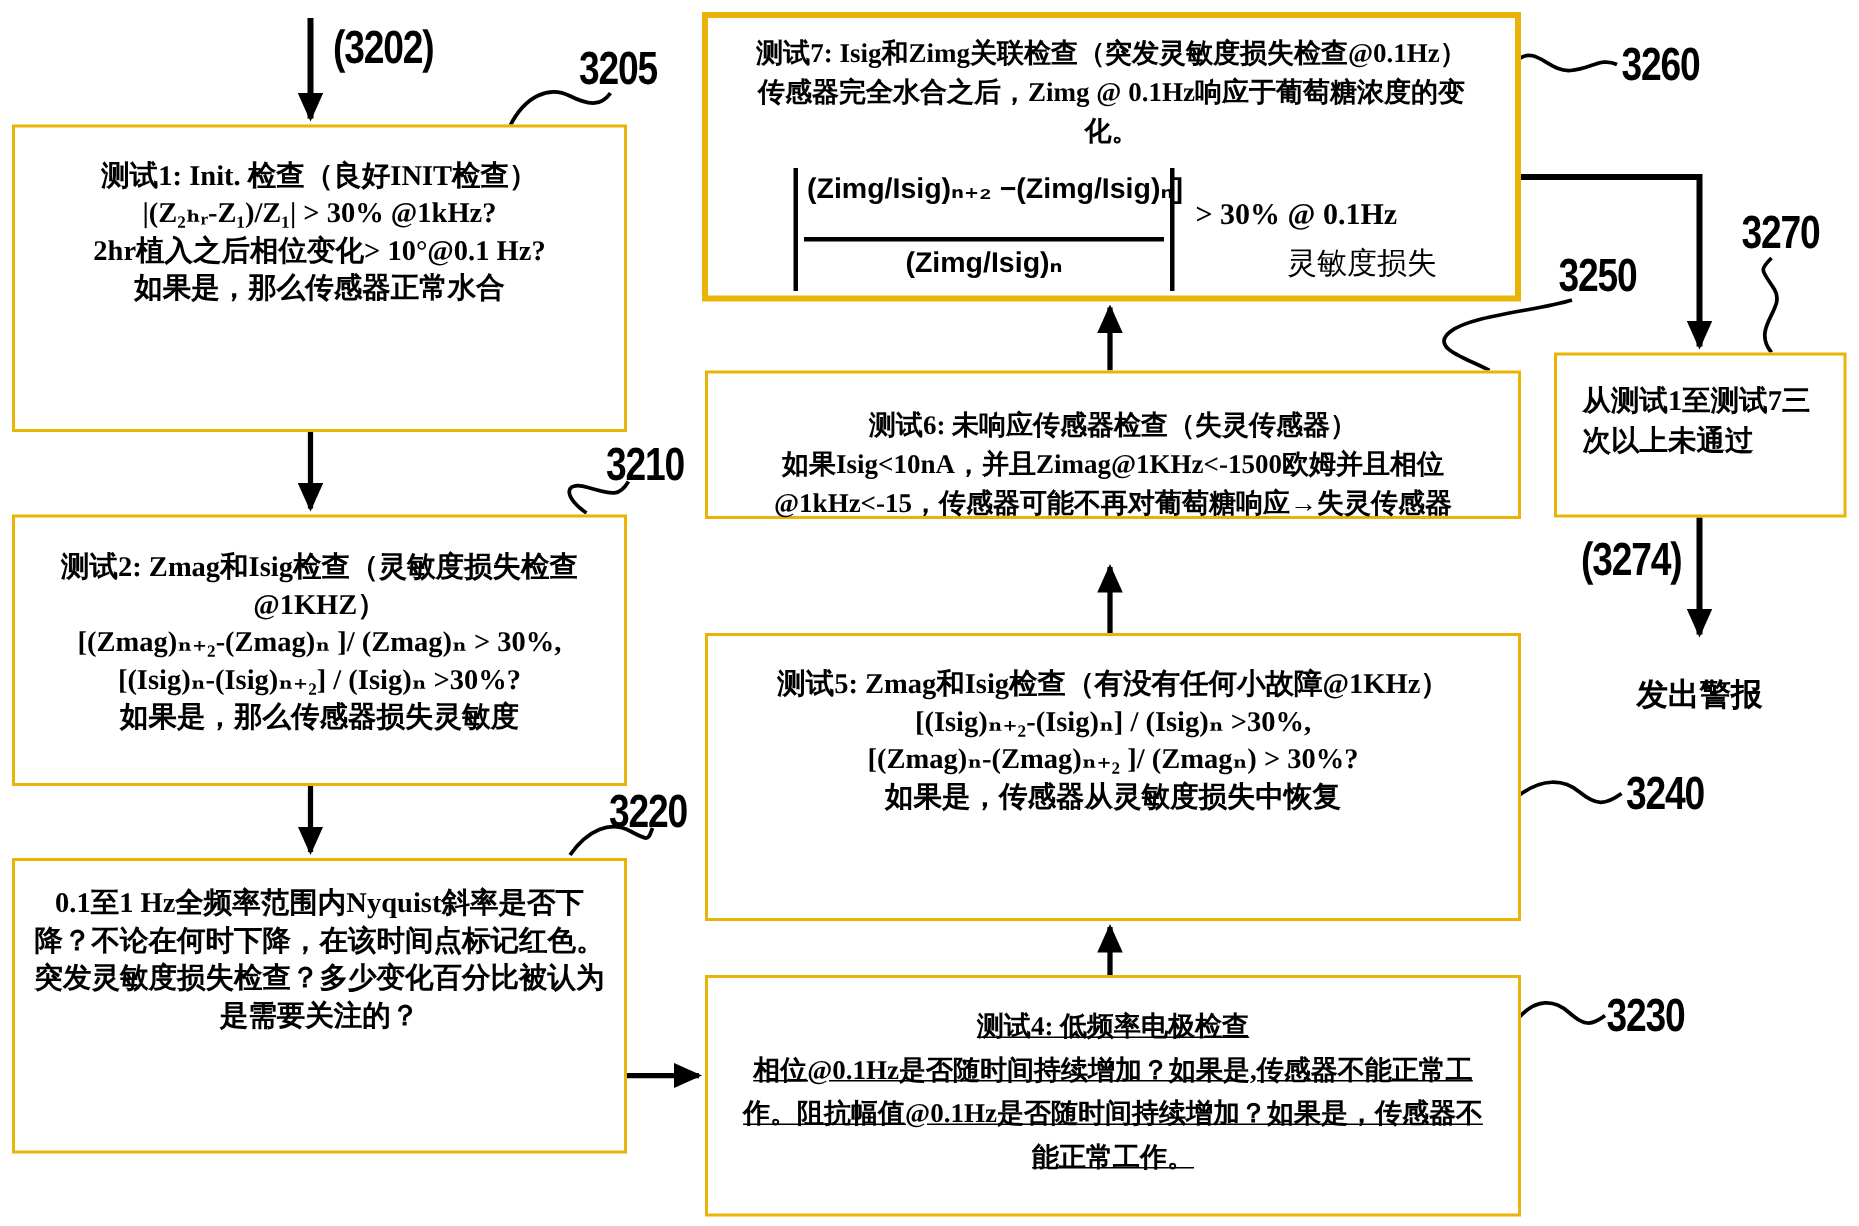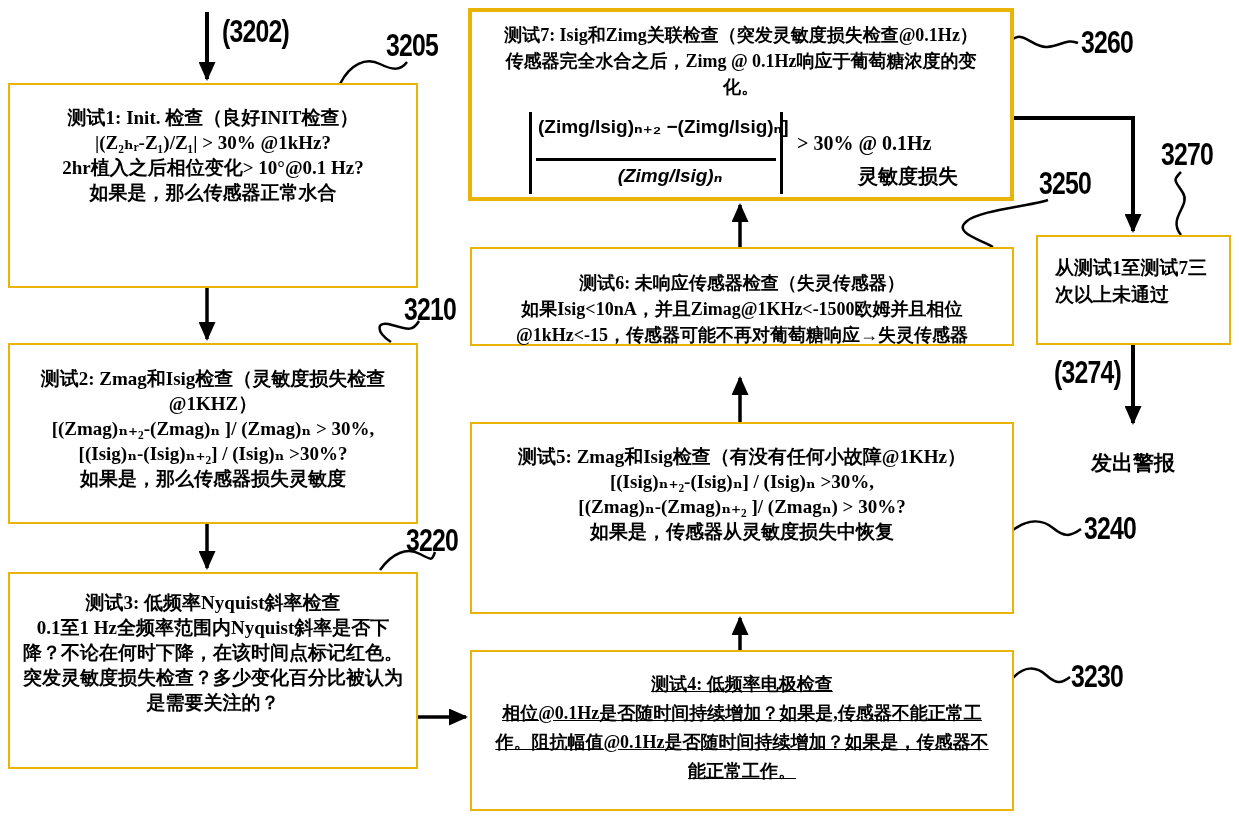--- a/index.html
+++ b/index.html
@@ -32,24 +32,24 @@
   #box-fail{left:1036px;top:235px;width:195px;height:110px;padding:17px 4px 0 17px;text-align:left;font-size:19px;line-height:27px;}
   
   .fbar{position:absolute;width:3px;background:#000;}
   #fbarL{left:57px;top:100px;height:82px;}
   #fbarR{left:308px;top:100px;height:82px;}
   .ftext{
     position:absolute;font-family:"Liberation Sans","DejaVu Sans",sans-serif;
     font-weight:bold;font-size:19px;text-align:center;white-space:nowrap;line-height:1.2;
   }
   #fnum{left:66px;top:104px;width:236px;}
-  #fden{left:80px;top:153px;width:236px;font-style:italic;}
+  #fden{left:66px;top:153px;width:236px;}
   #fdiv{position:absolute;left:64px;top:146px;width:240px;height:3px;background:#000;}
   #fcond{position:absolute;left:325px;top:118px;font-size:20px;font-weight:bold;white-space:nowrap;}
-  #fres{position:absolute;left:386px;top:151px;font-size:20px;font-weight:bold;white-space:nowrap;}
+  #fres{position:absolute;left:386px;top:151px;font-size:20px;font-weight:normal;white-space:nowrap;}
 </style>
 </head>
 <body>
 
 <div class="stage">
 
   <svg class="overlay" viewBox="0 0 1239 817" xmlns="http://www.w3.org/2000/svg">
     <defs>
       <marker id="ah" markerUnits="userSpaceOnUse" markerWidth="19" markerHeight="17" refX="17" refY="8.5" orient="auto">
         <polygon points="0,0 19,8.5 0,17" fill="#000"></polygon>
@@ -103,21 +103,20 @@
 
   <div class="box" id="box-test2">
     <div class="bl">测试2:  Zmag和Isig检查（灵敏度损失检查</div>
     <div class="bl">@1KHZ）</div>
     <div class="bl">[(Zmag)ₙ₊₂-(Zmag)ₙ ]/ (Zmag)ₙ &gt; 30%,</div>
     <div class="bl">[(Isig)ₙ-(Isig)ₙ₊₂] / (Isig)ₙ &gt;30%?</div>
     <div class="bl">如果是，那么传感器损失灵敏度</div>
   </div>
 
   <div class="box" id="box-test3">
-    <div class="bl">测试3:  低频率Nyquist斜率检查</div>
     <div class="bl">0.1至1 Hz全频率范围内Nyquist斜率是否下</div>
     <div class="bl">降？不论在何时下降，在该时间点标记红色。</div>
     <div class="bl">突发灵敏度损失检查？多少变化百分比被认为</div>
     <div class="bl">是需要关注的？</div>
   </div>
 
   <div class="box" id="box-test4">
     <div class="bl">测试4:  低频率电极检查</div>
     <div class="bl">相位@0.1Hz是否随时间持续增加？如果是,传感器不能正常工</div>
     <div class="bl">作。阻抗幅值@0.1Hz是否随时间持续增加？如果是，传感器不</div>

